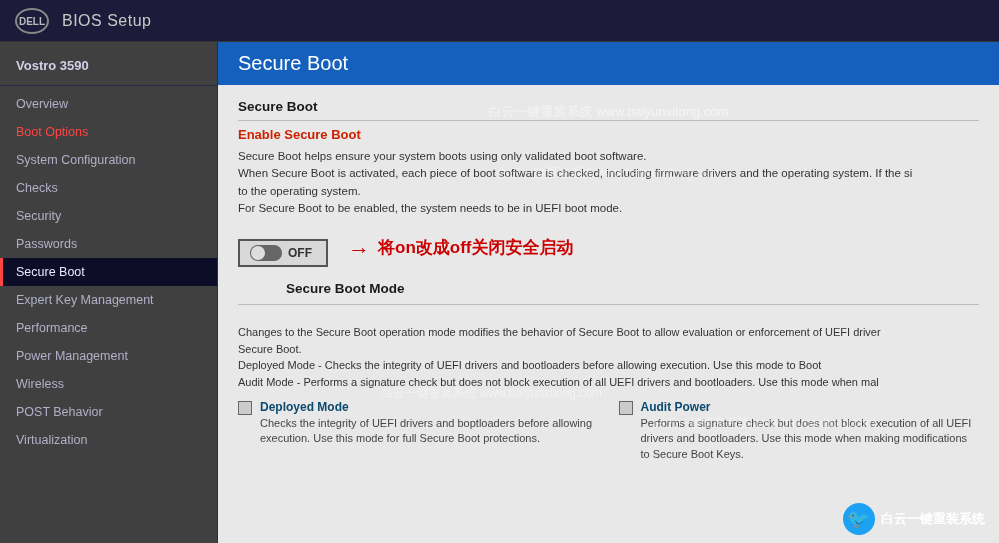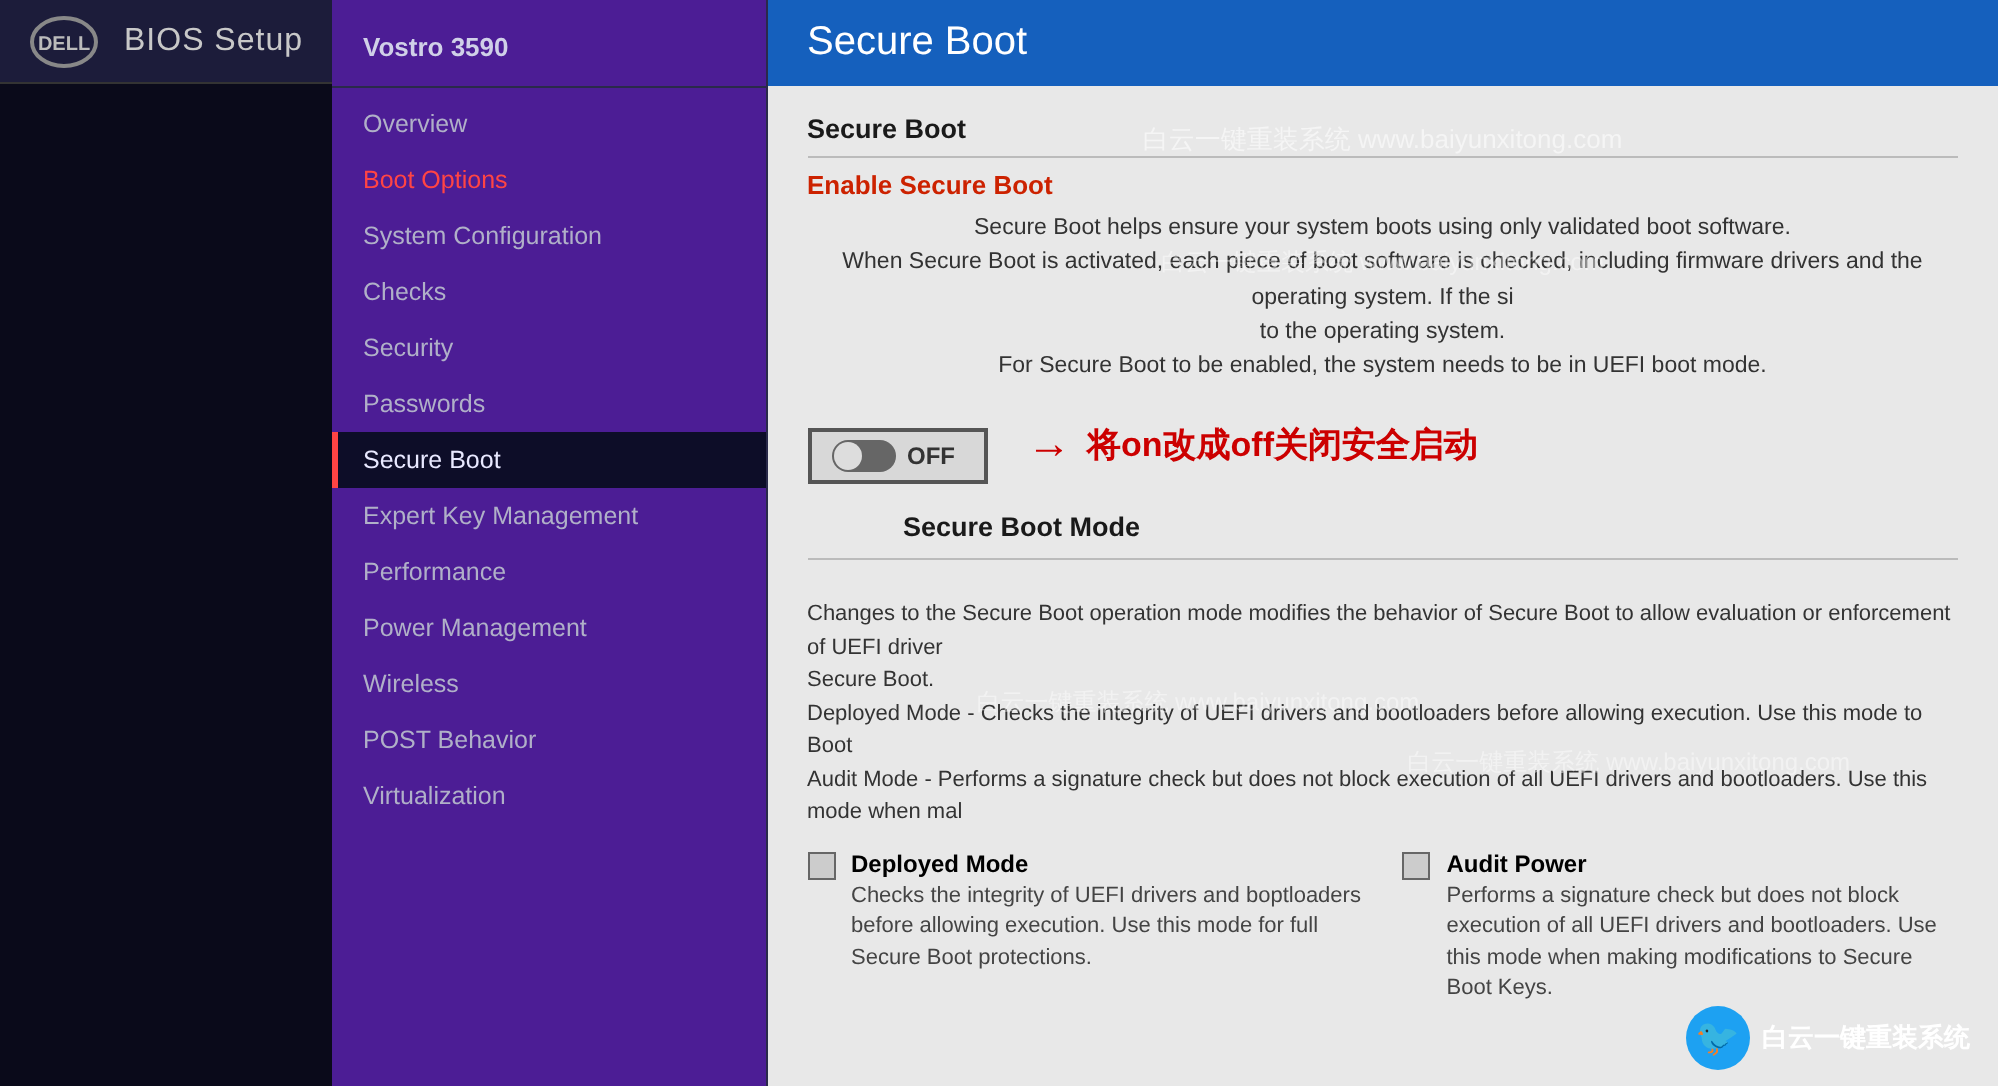--- a/index.html
+++ b/index.html
@@ -11,21 +11,21 @@
       overflow: hidden;
       position: relative;
     }
 
     
     .bios-frame {
       width: 999px;
       height: 543px;
       background: #0a0a1a;
       display: flex;
-      flex-direction: row;
+      flex-direction: column;
     }
 
     
     .header-bar {
       height: 42px;
       background: #1c1c3a;
       display: flex;
       align-items: center;
       padding: 0 14px;
       border-bottom: 1px solid #333;
@@ -47,21 +47,21 @@
     
     .main-content {
       display: flex;
       flex: 1;
       overflow: hidden;
     }
 
     
     .sidebar {
       width: 218px;
-      background: #4c1d95;
+      background: #404040;
       border-right: 1px solid #2a2a4a;
       display: flex;
       flex-direction: column;
       padding-top: 8px;
     }
 
     .device-name {
       color: #d0d0e8;
       font-size: 13px;
       padding: 8px 16px 12px 16px;
@@ -127,21 +127,20 @@
       font-size: 13px;
       font-weight: 600;
       margin-bottom: 6px;
     }
 
     .content-text {
       color: #333;
       font-size: 11.5px;
       line-height: 1.5;
       margin-bottom: 10px;
-      text-align: center;
     }
 
     
     .toggle-row {
       display: flex;
       align-items: center;
       margin-bottom: 14px;
       gap: 20px;
     }
 
@@ -235,21 +234,21 @@
     .radio-box {
       width: 14px;
       height: 14px;
       border: 1px solid #666;
       background: #ccc;
       margin-top: 1px;
       flex-shrink: 0;
     }
 
     .mode-option-title {
-      color: #000000;
+      color: #0c4a6e;
       font-size: 12px;
       font-weight: 600;
       margin-bottom: 2px;
     }
 
     .mode-option-text {
       color: #444;
       font-size: 11px;
       line-height: 1.4;
     }

